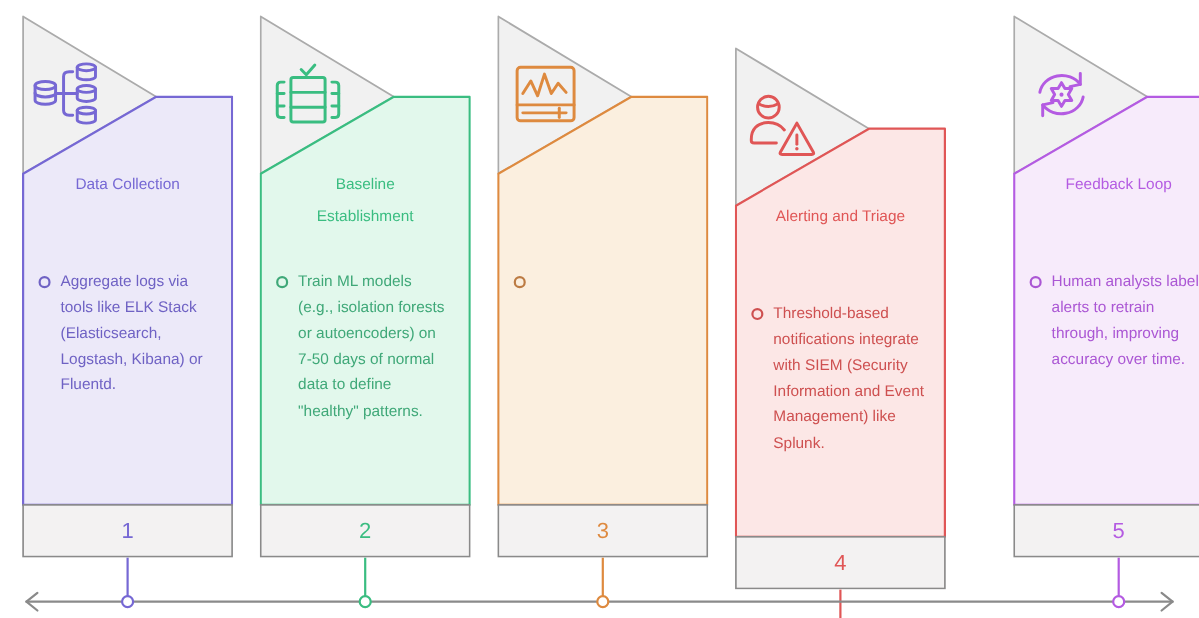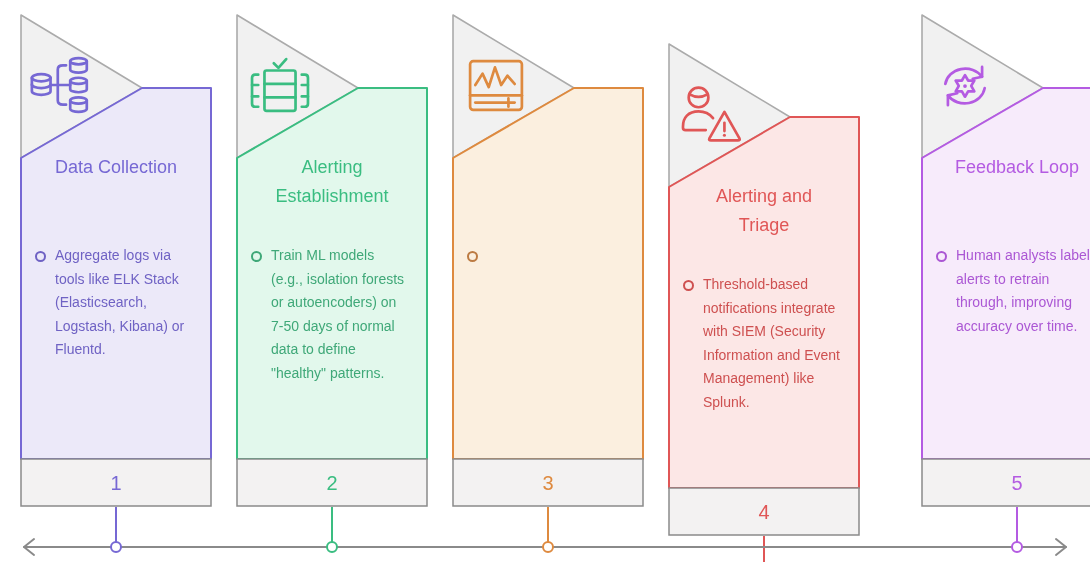--- a/index.html
+++ b/index.html
@@ -7,21 +7,21 @@
          font-family:"Liberation Sans",sans-serif;}
   .card{position:absolute;top:0;width:192px;height:562px;}
   .shape{position:absolute;left:0;top:0;}
   .icon{position:absolute;left:8px;top:56px;}
   .icon *{stroke:var(--accent);fill:none;stroke-width:2.6;stroke-linecap:round;stroke-linejoin:round;}
   .icon .fdot{fill:var(--accent);stroke:none;}
   .tri{fill:#F1F1F1;stroke:#ABABAB;stroke-width:1.6;stroke-linejoin:round;}
   .body-poly{fill:var(--fill);stroke:var(--accent);stroke-width:2;stroke-linejoin:round;}
   .footer-rect{fill:#F3F2F2;stroke:#8A8A8A;stroke-width:1.5;}
   .title{position:absolute;top:153px;left:0;right:0;display:flex;justify-content:center;}
-  .title span{max-width:142px;text-align:center;font-size:18px;line-height:29px;
+  .title span{max-width:142px;text-align:center;font-size:14px;line-height:29px;
               font-weight:500;color:var(--accent);}
   .bullets{position:absolute;top:244px;left:15px;right:6px;}
   .bullet{display:flex;}
   .marker{flex:none;width:7px;height:7px;border:2px solid var(--body);border-radius:50%;
           margin:7px 9px 0 0;}
   .btext{width:137px;font-size:14px;line-height:23.5px;color:var(--body);}
   .num{position:absolute;top:459px;height:48px;left:0;right:0;display:flex;align-items:center;
        justify-content:center;font-size:20px;font-weight:500;color:var(--accent);}
   .connector{position:absolute;top:507px;left:95px;width:2px;height:38px;background:var(--accent);}
   .node{position:absolute;top:541px;left:90px;width:8px;height:8px;border:2.2px solid var(--accent);
@@ -76,21 +76,21 @@
     <svg class="icon" width="72" height="58" viewBox="0 0 64 56">
       <path d="M26,7 l4.5,4.5 L38,3"></path>
       <rect x="17" y="14" width="30" height="39" rx="2"></rect>
       <path d="M17,27 H47 M17,40 H47"></path>
       <path d="M11,18 H8 Q5,18 5,21 V46 Q5,49 8,49 H11"></path>
       <path d="M5,28 h6 M5,39 h6"></path>
       <path d="M53,18 h3 Q59,18 59,21 V46 Q59,49 56,49 H53"></path>
       <path d="M53,28 h6 M53,39 h6"></path>
     </svg>
     <div class="title">
-        <span>Alerting Establishment</span>
+        <span>Baseline Establishment</span>
       </div>
     <div class="bullets">
       <div class="bullet">
         <span class="marker"></span>
         <span class="btext">Train ML models (e.g., isolation forests or autoencoders) on 7-50 days of normal data to define "healthy" patterns.</span>
       </div>
     </div>
     <div class="num">2</div>
     <div class="connector"></div>
     <div class="node"></div>

